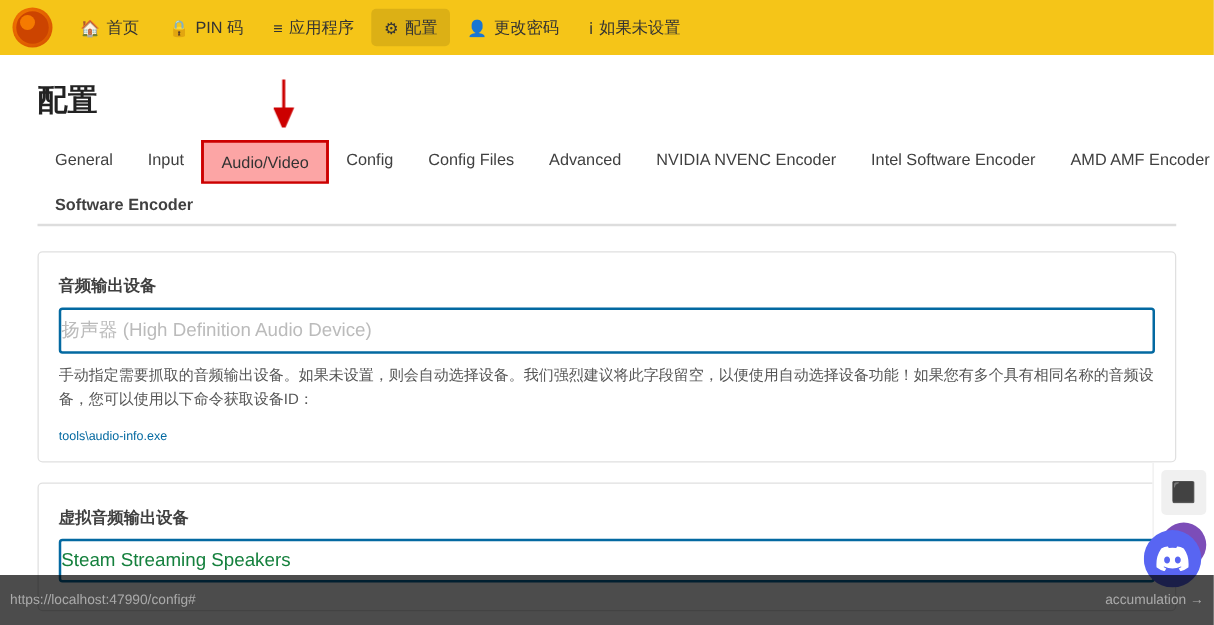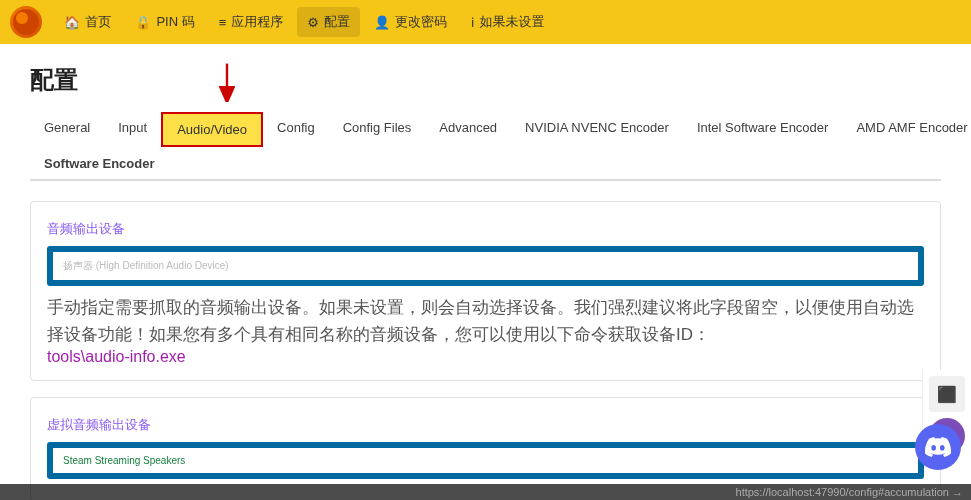--- a/index.html
+++ b/index.html
@@ -84,44 +84,44 @@
       left: 207px;
       font-size: 0;
       z-index: 10;
     }
     .arrow-indicator svg { width: 40px; height: 40px; }
 
     
     .section { margin-bottom: 20px; }
     .section-title {
       font-size: 13px;
-      font-weight: normal;
-      color: #8b5cf6;
+      font-weight: bold;
+      color: #404040;
       margin-bottom: 8px;
       padding-top: 4px;
     }
     .input-field {
       width: 100%;
-      border: 6px solid #0369a1;
+      border: 2px solid #0369a1;
       border-radius: 3px;
-      padding: 7px 10px;
-      font-size: 10px;
+      padding: 7px 0;
+      font-size: 15px;
       color: #999;
       background: white;
       margin-bottom: 8px;
     }
     .desc-text {
-      font-size: 17px;
+      font-size: 12px;
       color: #555;
       line-height: 1.6;
     }
     .desc-id {
-      font-size: 16px;
-      color: #a21caf;
-      margin-top: 0;
+      font-size: 10px;
+      color: #0369a1;
+      margin-top: 15px;
     }
 
     
     .side-buttons {
       position: absolute;
       right: 0;
       top: 370px;
       display: flex;
       flex-direction: column;
       gap: 6px;
@@ -139,23 +139,23 @@
       color: #555;
     }
 
     
     .bottom-bar {
       position: fixed;
       bottom: 0; left: 0; right: 0;
       background: rgba(0,0,0,0.7);
       color: #aaa;
       font-size: 11px;
-      padding: 2px 8px;
+      padding: 14px 8px;
       display: flex;
-      justify-content: flex-end;
+      justify-content: space-between;
     }
 
     
     .discord-btn {
       position: absolute;
       bottom: 30px;
       right: 10px;
       width: 46px; height: 46px;
       background: #5865f2;
       border-radius: 50%;
@@ -227,21 +227,21 @@
 
     <div class="tabs">
       <div style="display:flex; flex-wrap: wrap; width:100%; border-bottom: 1px solid #ddd; margin-bottom: 0;">
         <div class="tab-row1" style="display:flex; flex-wrap: nowrap; width: 100%;">
           <div class="tab">
             <span>General</span>
           </div>
           <div class="tab">
             <span>Input</span>
           </div>
-          <div class="tab active" style="border: 2px solid #cc0000; border-bottom: 2px solid white; margin-bottom: -1px; background: #fde047; color: #333;">
+          <div class="tab active" style="border: 2px solid #cc0000; border-bottom: 2px solid white; margin-bottom: -1px; background: #fca5a5; color: #333;">
             <span>Audio/Video</span>
           </div>
           <div class="tab">
             <span>Config</span>
           </div>
           <div class="tab">
             <span>Config Files</span>
           </div>
           <div class="tab">
             <span>Advanced</span>

